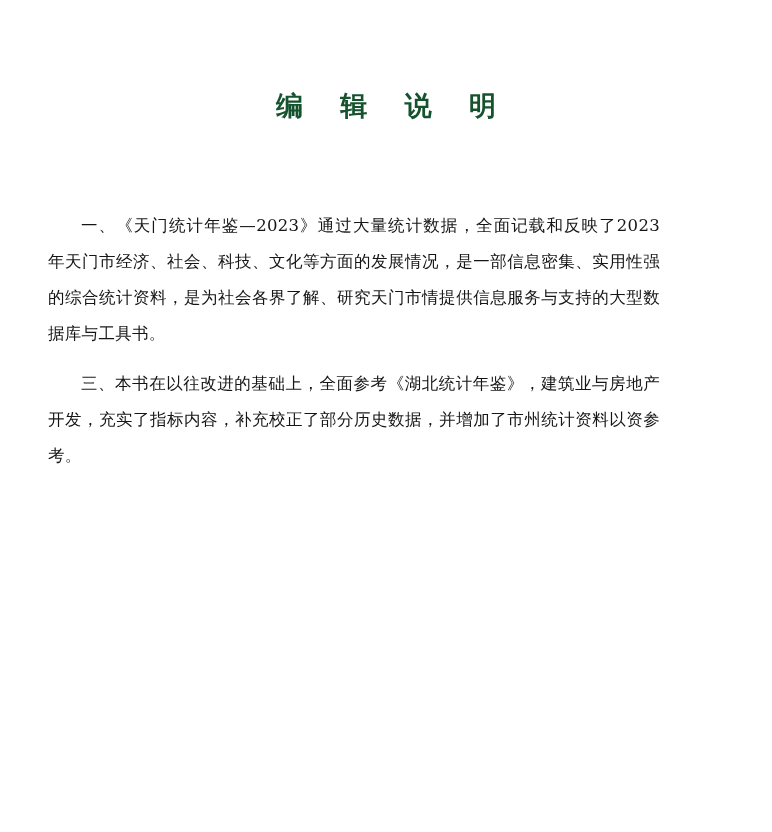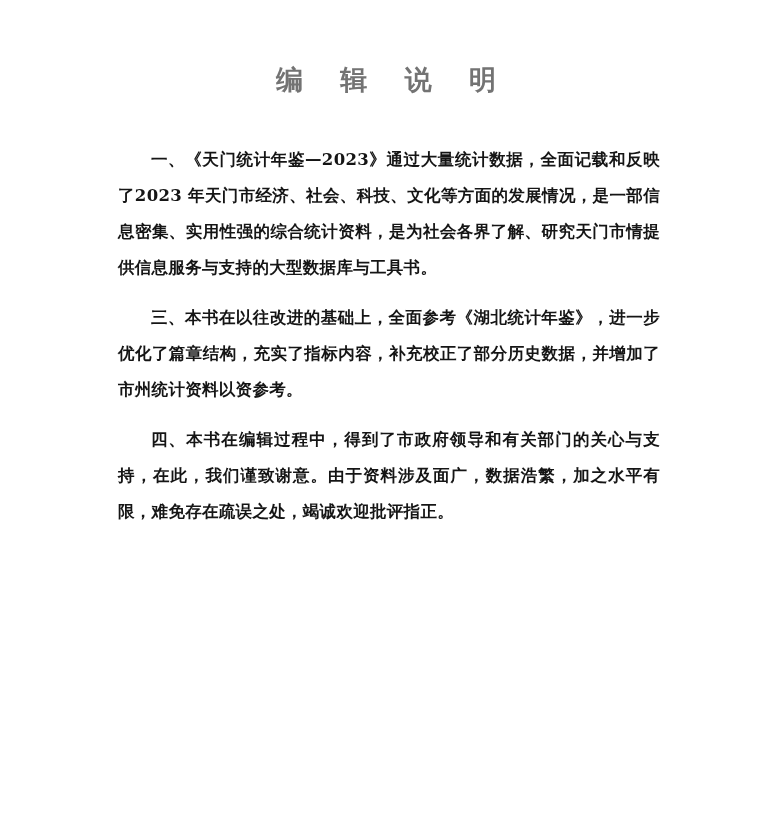--- a/index.html
+++ b/index.html
@@ -20,30 +20,29 @@
     height: 832px;
     box-sizing: border-box;
     padding: 0;
   }
   .doc-title {
     text-align: center;
     font-size: 27px;
     font-weight: bold;
     letter-spacing: 14px;
     text-indent: 14px;
-    margin-top: 62px;
+    margin-top: 88px;
     margin-bottom: 0;
-    color: #737373;
+    color: #14532d;
     font-family: "DejaVu Serif", "Liberation Serif", serif;
   }
   .body-block {
-    margin-top: 44px;
-    padding-left: 118px;
+    margin-top: 84px;
+    padding-left: 48px;
     padding-right: 112px;
-    font-weight: bold;
   }
   p.para {
     margin: 0 0 14px 0;
     font-size: 16.5px;
     line-height: 36px;
     text-align: justify;
     text-justify: inter-ideograph;
     text-indent: 2em;
     color: #151515;
     letter-spacing: 0.3px;
@@ -59,21 +58,20 @@
 </style>
 </head>
 <body>
 
 <div class="page">
 
   <h1 class="doc-title">编 辑 说 明</h1>
 
   <div class="body-block">
     <p class="para">一、《天门统计年鉴—2023》通过大量统计数据，全面记载和反映了2023 年天门市经济、社会、科技、文化等方面的发展情况，是一部信息密集、实用性强的综合统计资料，是为社会各界了解、研究天门市情提供信息服务与支持的大型数据库与工具书。</p>
-    <p class="para">三、本书在以往改进的基础上，全面参考《湖北统计年鉴》，进一步优化了篇章结构，充实了指标内容，补充校正了部分历史数据，并增加了市州统计资料以资参考。</p>
-    <p class="para">四、本书在编辑过程中，得到了市政府领导和有关部门的关心与支持，在此，我们谨致谢意。由于资料涉及面广，数据浩繁，加之水平有限，难免存在疏误之处，竭诚欢迎批评指正。</p>
+    <p class="para">三、本书在以往改进的基础上，全面参考《湖北统计年鉴》，建筑业与房地产开发，充实了指标内容，补充校正了部分历史数据，并增加了市州统计资料以资参考。</p>
   </div>
 
   <div class="signature">
     
   </div>
 
 </div>
 
 </body></html>

